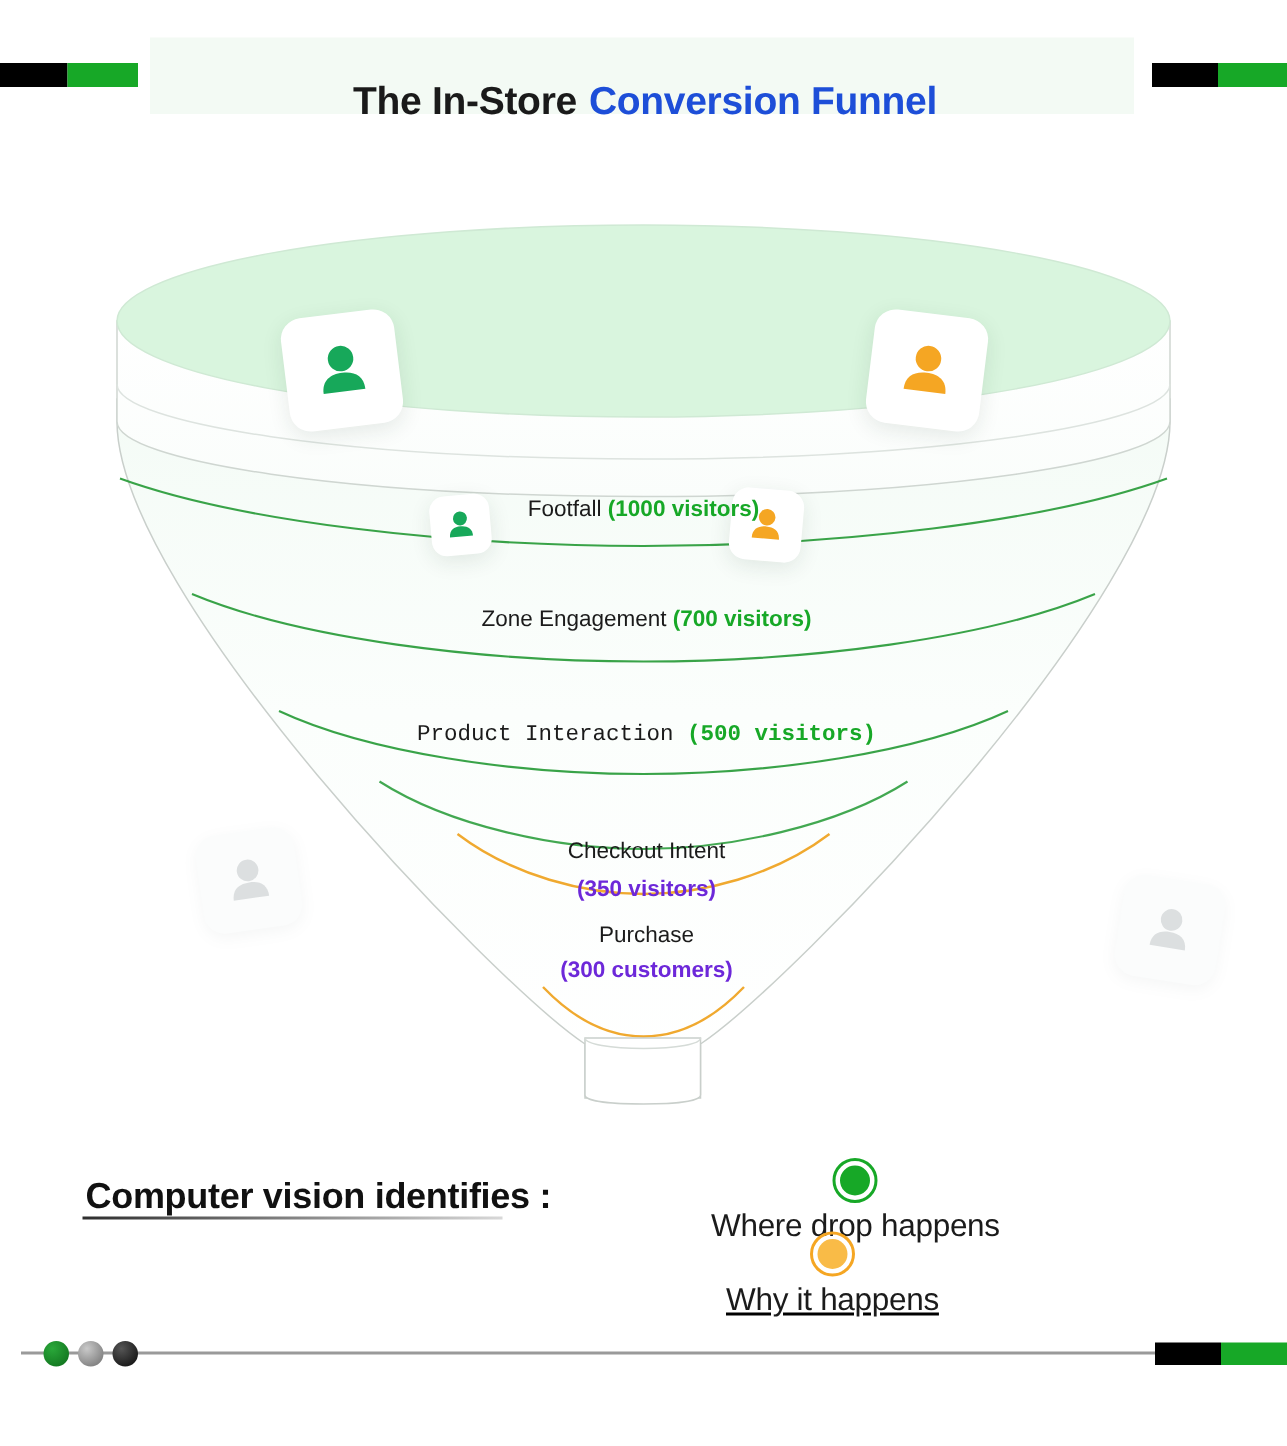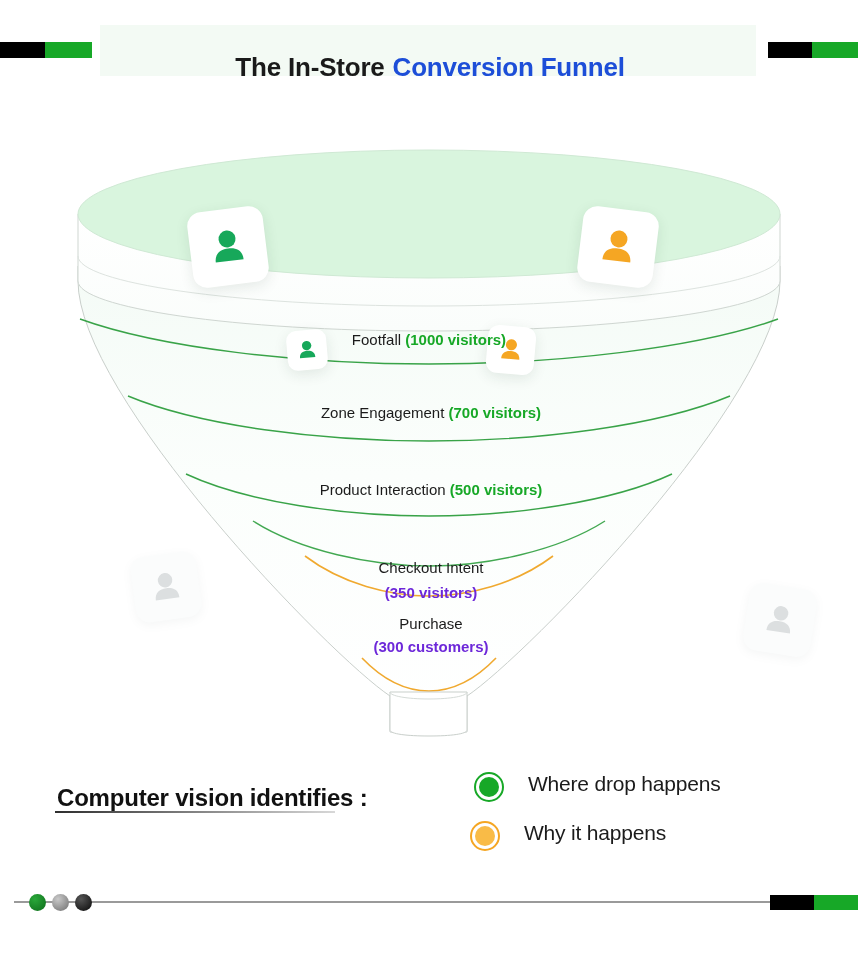--- a/index.html
+++ b/index.html
@@ -111,21 +111,21 @@
   }
   .stage-label .count {
     font-weight: bold;
   }
   .stage-label.wrap { white-space: normal; }
   .count.green  { color: #17a827; }
   .count.orange { color: #6d28d9; }
 
   .stage-1 { left: 229px; top: 232px; width: 400px; }
   .stage-2 { left: 231px; top: 305px; width: 400px; }
-  .stage-3 { left: 231px; top: 382px; width: 400px; }
+  .stage-3 { left: 231px; top: 382px; width: 400px; font-family: Liberation Mono, monospace; }
   .stage-4 { left: 306px; top: 449px; width: 250px; line-height: 25px; margin-top: 10px; }
   .stage-5 { left: 350px; top: 516px; width: 162px; line-height: 23px; text-align: center; }
 
   
   .cv-title {
     position: absolute;
     left: 57px;
     top: 784px;
     font-size: 24px;
     font-weight: bold;
@@ -137,25 +137,26 @@
     position: absolute;
     left: 55px;
     top: 811px;
     width: 280px;
     height: 2px;
     background: linear-gradient(to right, #2e2e2e, #d8d8d8);
   }
   .legend-item {
     position: absolute;
     display: flex;
-    align-items: flex-start;
-    gap: 24px;
+    align-items: center;
+    gap: 4px;
+    flex-direction: column;
   }
   .legend-1 { left: 474px; top: 772px; }
-  .legend-2 { left: 470px; top: 821px; }
+  .legend-2 { left: 484px; top: 821px; text-decoration: underline; }
   .legend-dot {
     width: 30px;
     height: 30px;
     border-radius: 50%;
     box-sizing: border-box;
     display: flex;
     align-items: center;
     justify-content: center;
   }
   .legend-dot .inner {

